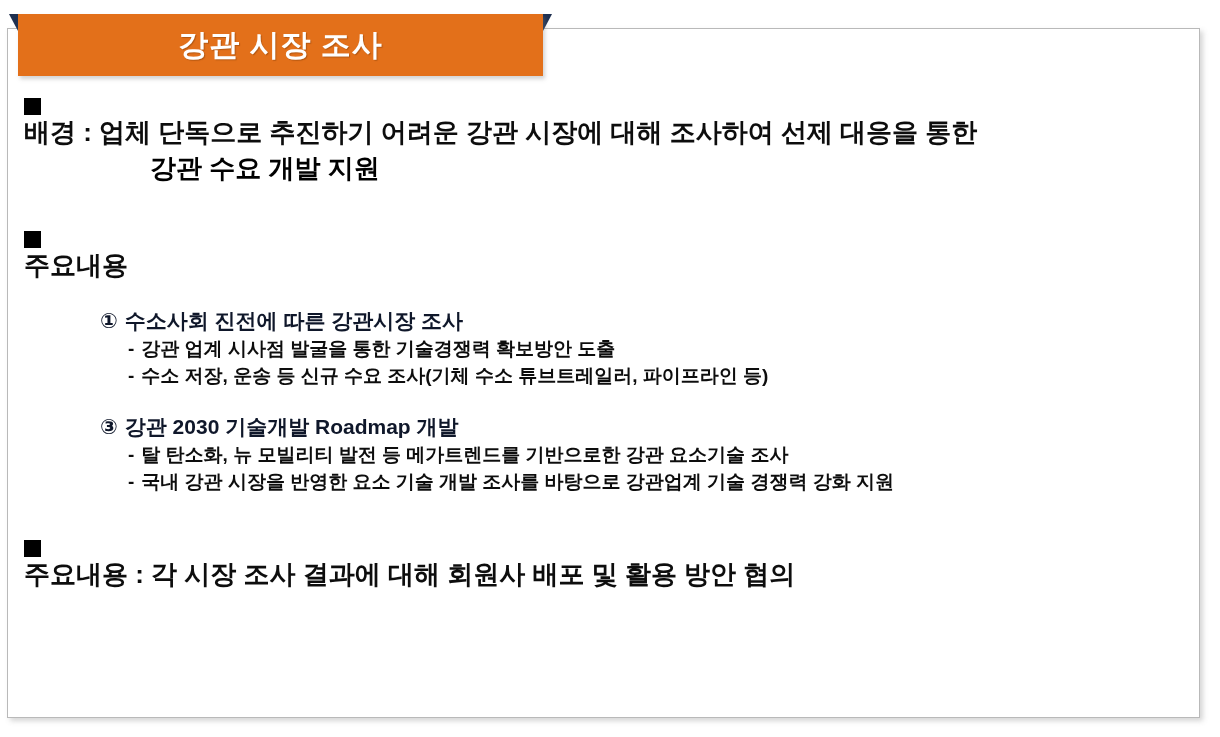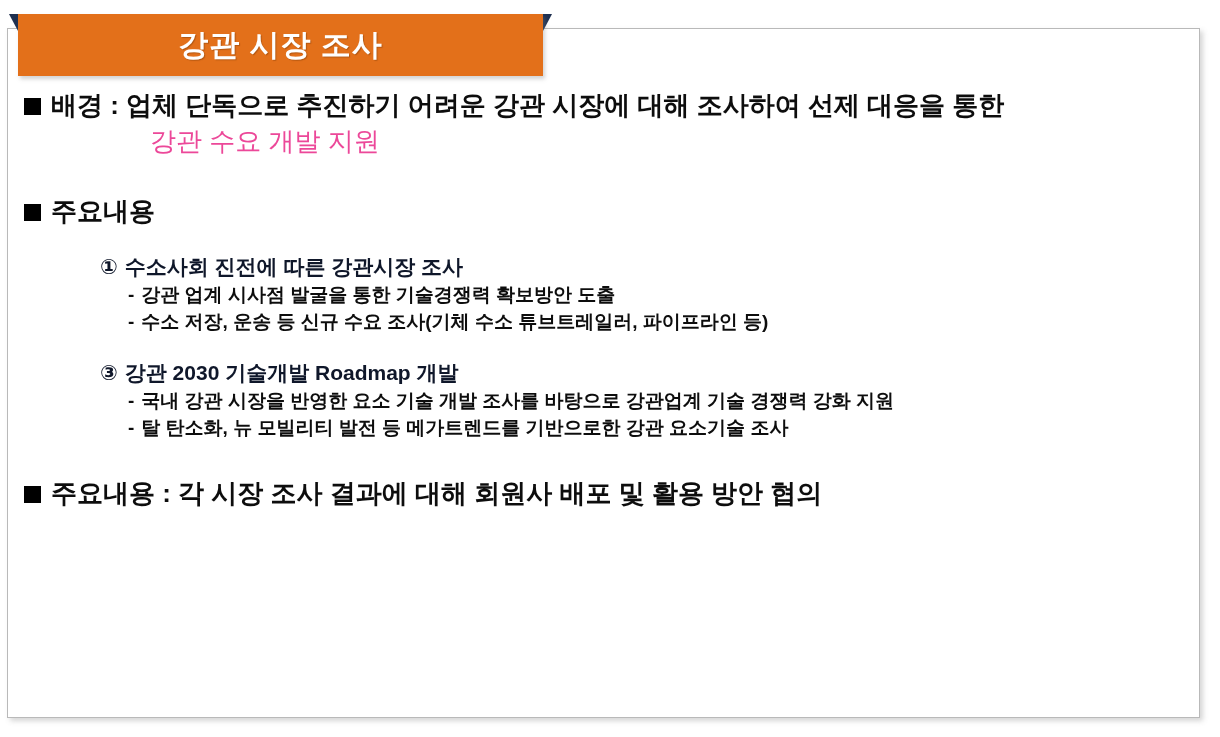--- a/index.html
+++ b/index.html
@@ -94,36 +94,37 @@
   .lv1-block { margin-bottom: 4px; }
 
   .lv1-line {
     display: flex;
     align-items: flex-start;
     font-size: 26px;
     font-weight: bold;
     color: #0d0d0d;
     line-height: 1.38;
     white-space: nowrap;
+    flex-direction: column;
   }
   .sq-bullet {
     display: inline-block;
     width: 17px;
     height: 17px;
     background: #000000;
     margin-right: 10px;
     margin-top: 10px;
     flex: 0 0 auto;
   }
   .lv1-text { display: inline-block; }
 
   .lv1-cont {
     font-size: 26px;
-    font-weight: normal;
-    color: #ec4899;
+    font-weight: bold;
+    color: #000000;
     line-height: 1.38;
     padding-left: 126px;
     white-space: nowrap;
   }
 
   .group { margin-top: 22px; }
 
   .lv2-line {
     font-size: 21px;
     font-weight: bold;
@@ -191,24 +192,24 @@
         <span class="dash">-</span><span>수소 저장, 운송 등 신규 수요 조사(기체 수소 튜브트레일러, 파이프라인 등)</span>
       </div>
     </div>
 
 
     <div class="group">
       <div class="lv2-line">
         <span class="circ-num">③</span><span>강관 2030 기술개발 Roadmap 개발</span>
       </div>
       <div class="lv3-line">
+        <span class="dash">-</span><span>탈 탄소화, 뉴 모빌리티 발전 등 메가트렌드를 기반으로한 강관 요소기술 조사</span>
+      </div>
+      <div class="lv3-line">
         <span class="dash">-</span><span>국내 강관 시장을 반영한 요소 기술 개발 조사를 바탕으로 강관업계 기술 경쟁력 강화 지원</span>
-      </div>
-      <div class="lv3-line">
-        <span class="dash">-</span><span>탈 탄소화, 뉴 모빌리티 발전 등 메가트렌드를 기반으로한 강관 요소기술 조사</span>
       </div>
     </div>
 
     <div class="spacer-lg"></div>
 
     <div class="lv1-block">
       <div class="lv1-line">
         <span class="sq-bullet"></span>
         <span class="lv1-text">주요내용 : 각 시장 조사 결과에 대해 회원사 배포 및 활용 방안 협의</span>
       </div>

